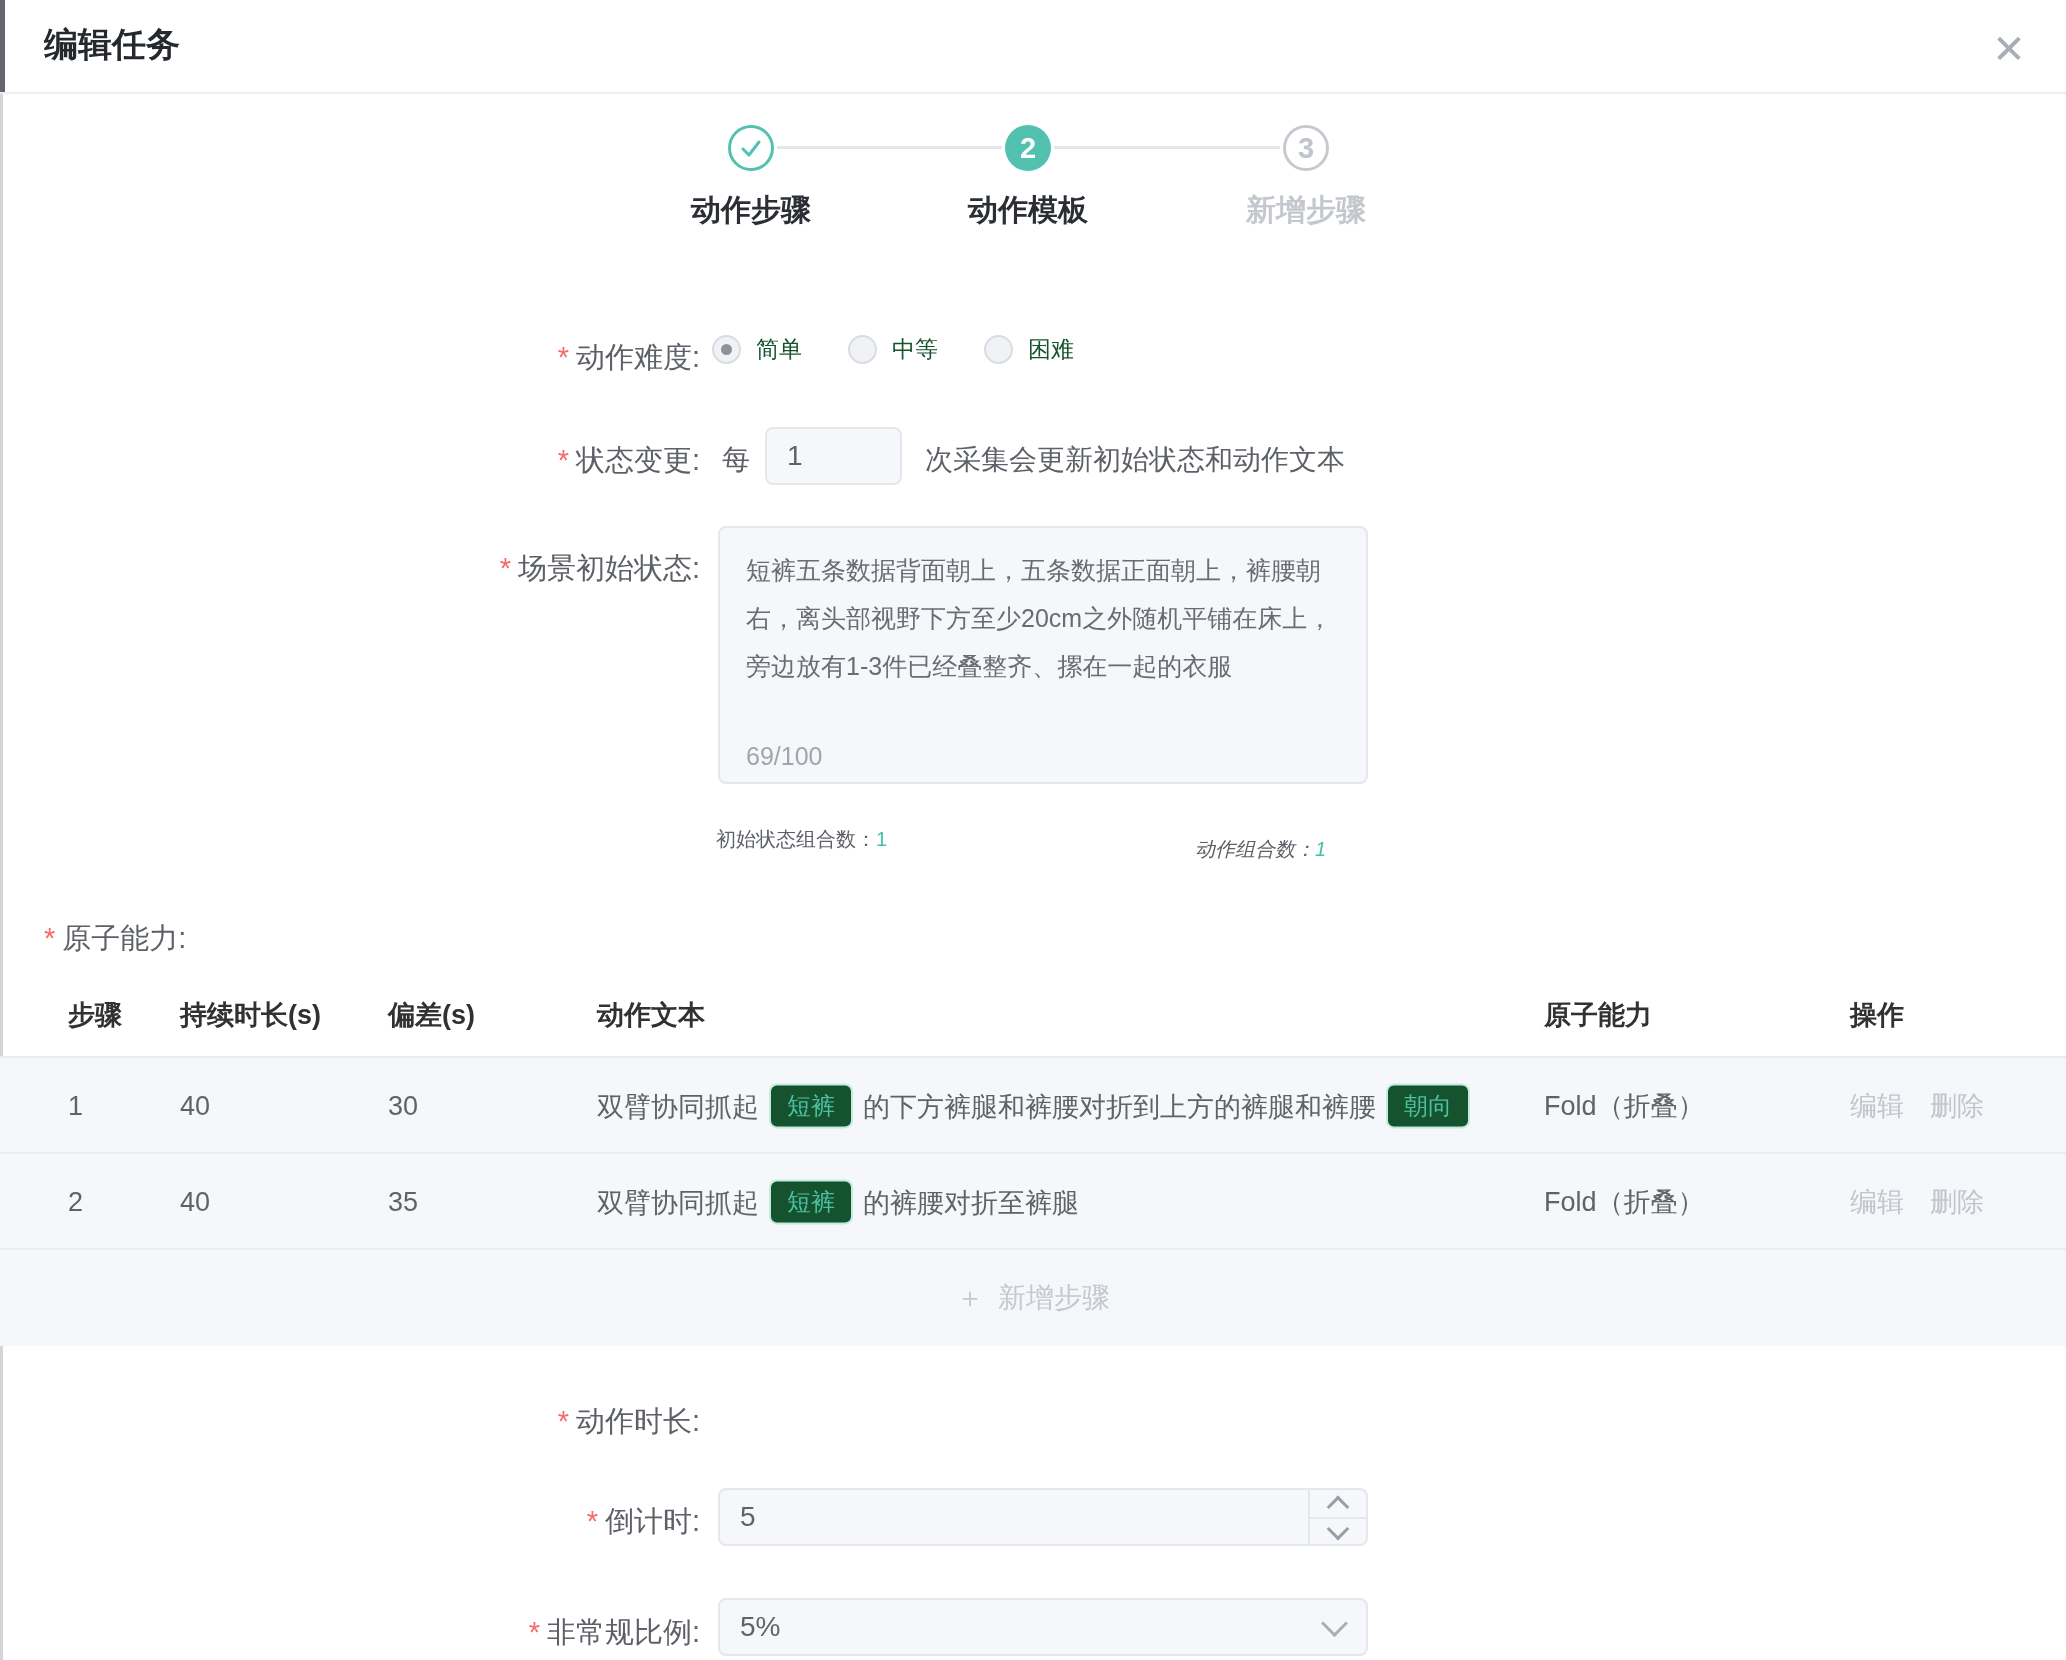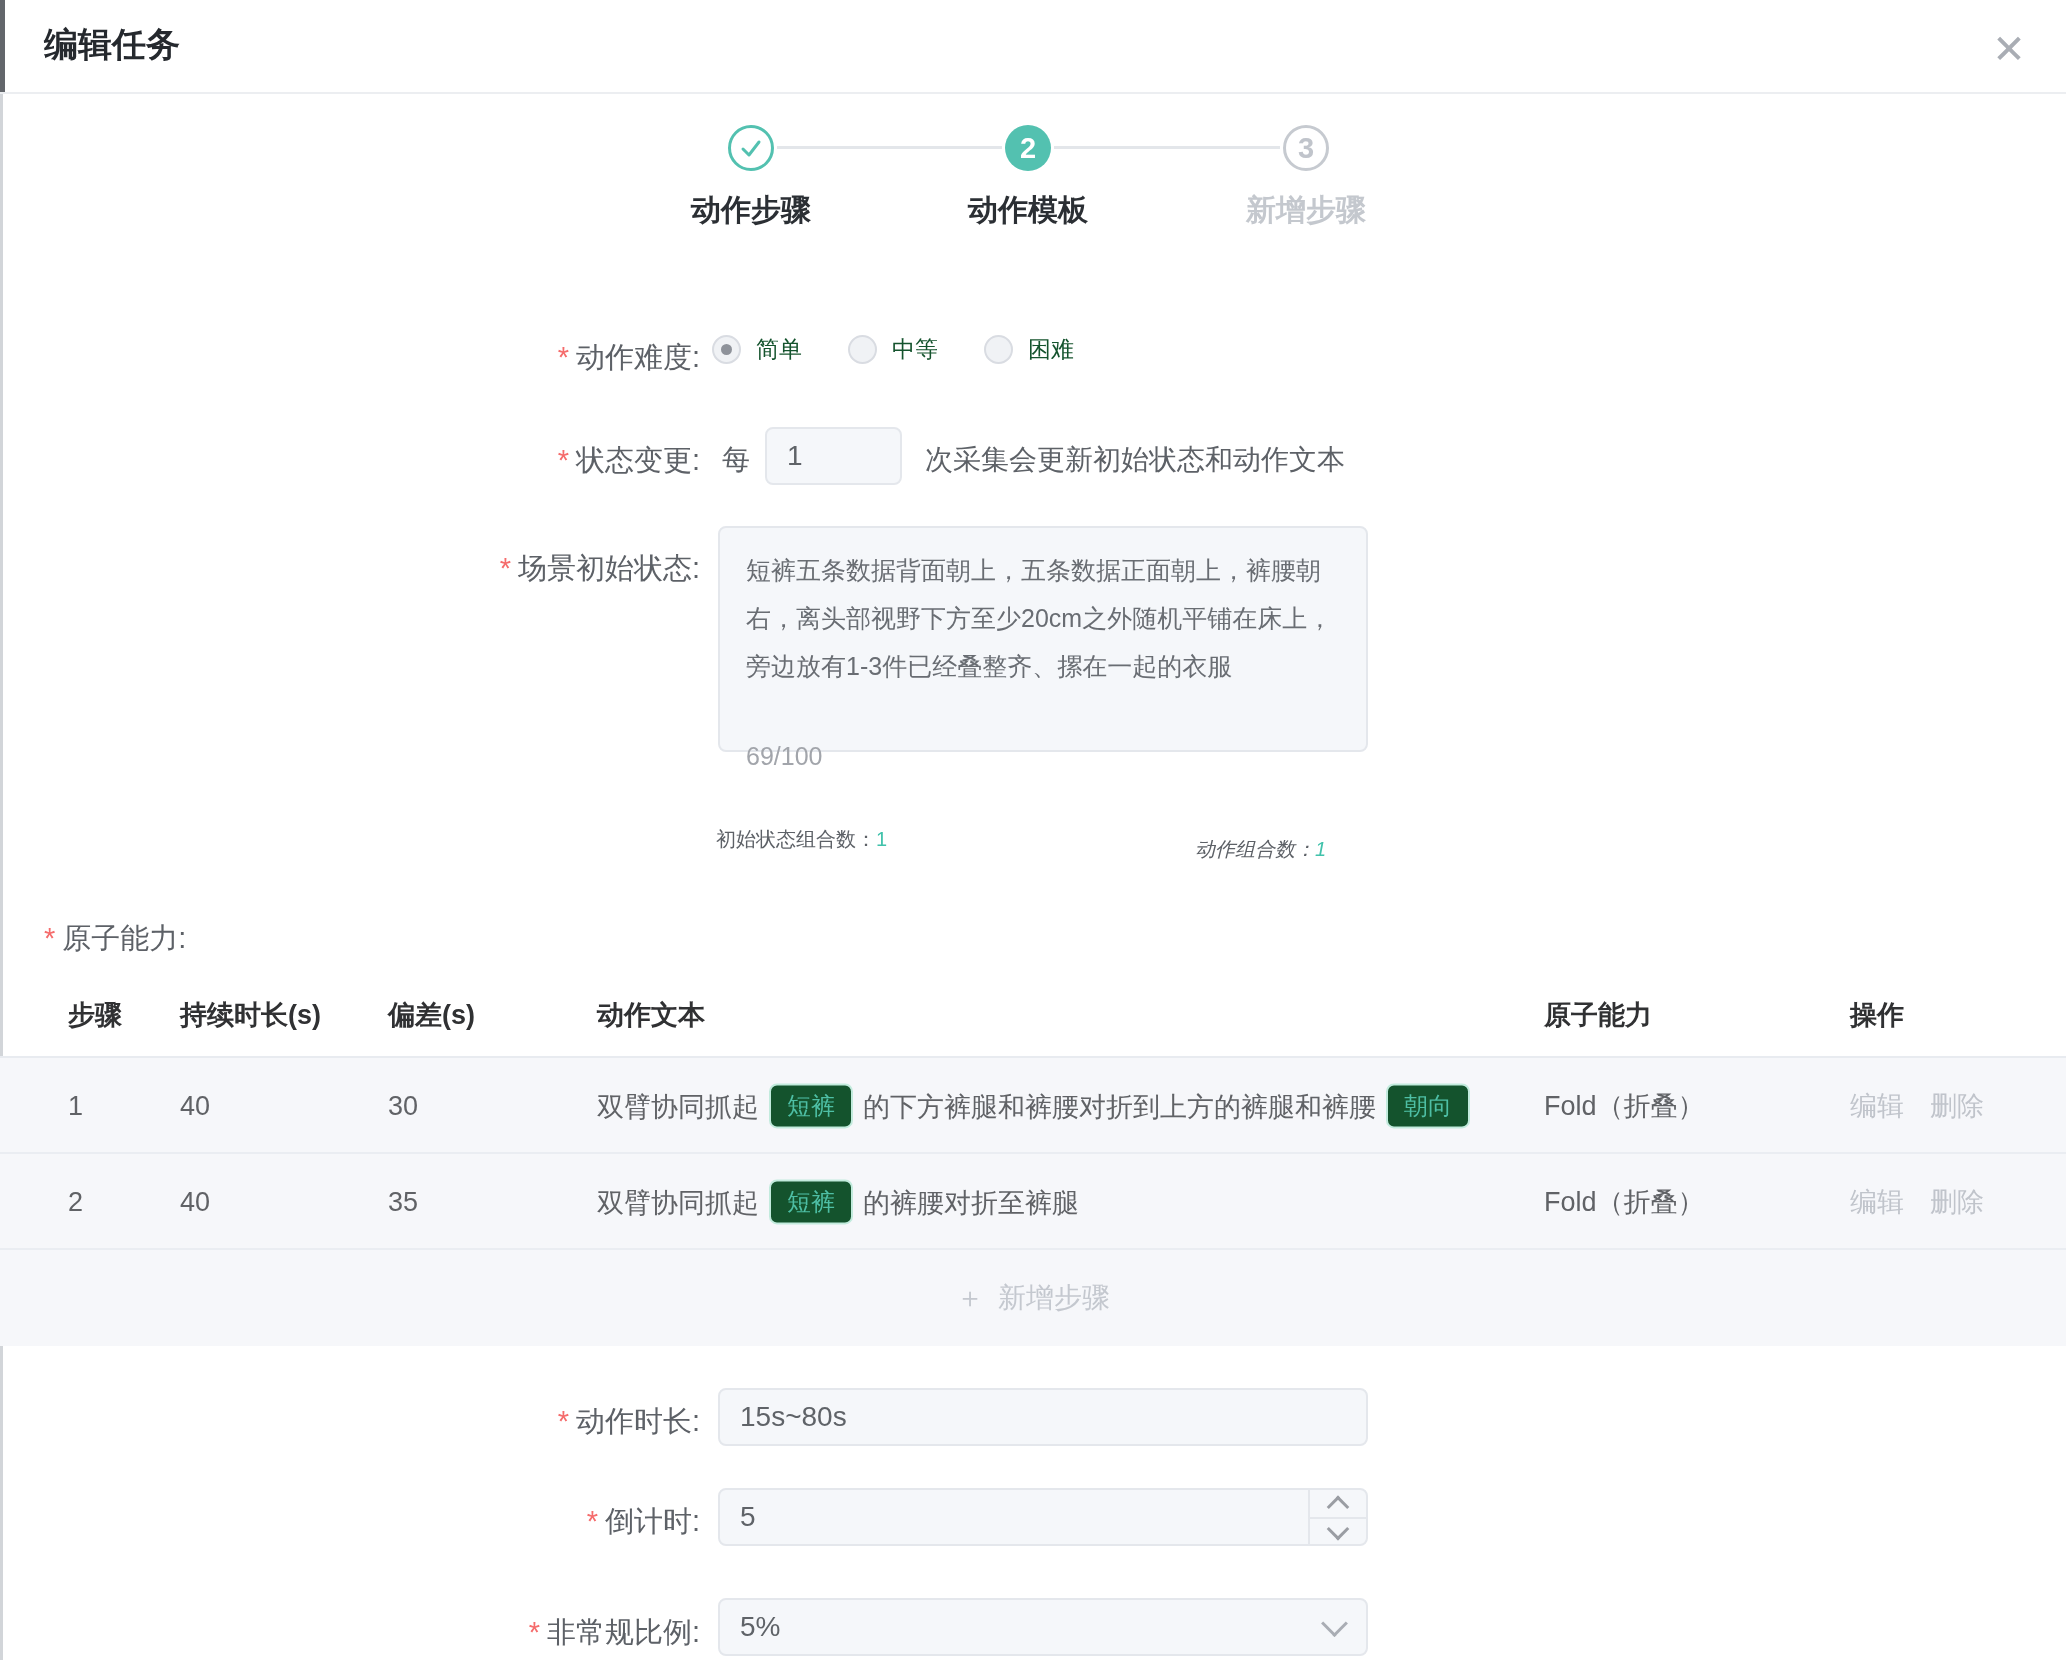--- a/index.html
+++ b/index.html
@@ -38,21 +38,21 @@
 
   
   .radio-group{position:absolute;left:712px;top:334px;display:flex;gap:46px;align-items:center;}
   .radio{display:flex;align-items:center;gap:15px;font-size:23px;color:#14532d;cursor:pointer;}
   .radio-dot{width:29px;height:29px;border-radius:50%;background:#f0f2f5;border:2px solid #d9dce2;
              box-sizing:border-box;position:relative;}
   .radio-dot.checked::after{content:'';position:absolute;left:7px;top:7px;width:11px;height:11px;
              border-radius:50%;background:#8e929a;}
 
   
-  .scene-box{position:absolute;left:718px;top:526px;width:650px;height:226px;box-sizing:border-box;
+  .scene-box{position:absolute;left:718px;top:526px;width:650px;height:258px;box-sizing:border-box;
              background:#f5f7fa;border:2px solid #e4e7ec;border-radius:8px;padding:18px 26px 0 26px;}
   .scene-line{font-size:25px;line-height:48px;color:#696d73;white-space:nowrap;}
   .scene-counter{position:absolute;left:26px;top:214px;font-size:25px;color:#a2a5ab;}
 
   .combo-label{position:absolute;font-size:20px;color:#5d6167;white-space:nowrap;text-align:center;}
   .combo-val{color:#41c2ab;}
 
   .section-label{position:absolute;left:44px;top:919px;font-size:29px;color:#5d6167;}
 
   
@@ -199,23 +199,20 @@
   <div class="row-divider" style="top:1248px"></div>
 
   <div class="add-step">
     <span>＋</span>
     <span>新增步骤</span>
   </div>
 
   <div class="flabel" style="top:1402px">
     <span class="star">*</span><span>动作时长:</span>
   </div>
-  <div class="ibox" style="left:718px;top:1388px;width:650px;height:58px;">
-    <span>15s~80s</span>
-  </div>
 
   <div class="flabel" style="top:1502px">
     <span class="star">*</span><span>倒计时:</span>
   </div>
   <div class="ibox" style="left:718px;top:1488px;width:650px;height:58px;">
     <span>5</span>
     <div class="spinner">
       <div class="spin-btn up">
         <span class="chev up"></span>
       </div>

